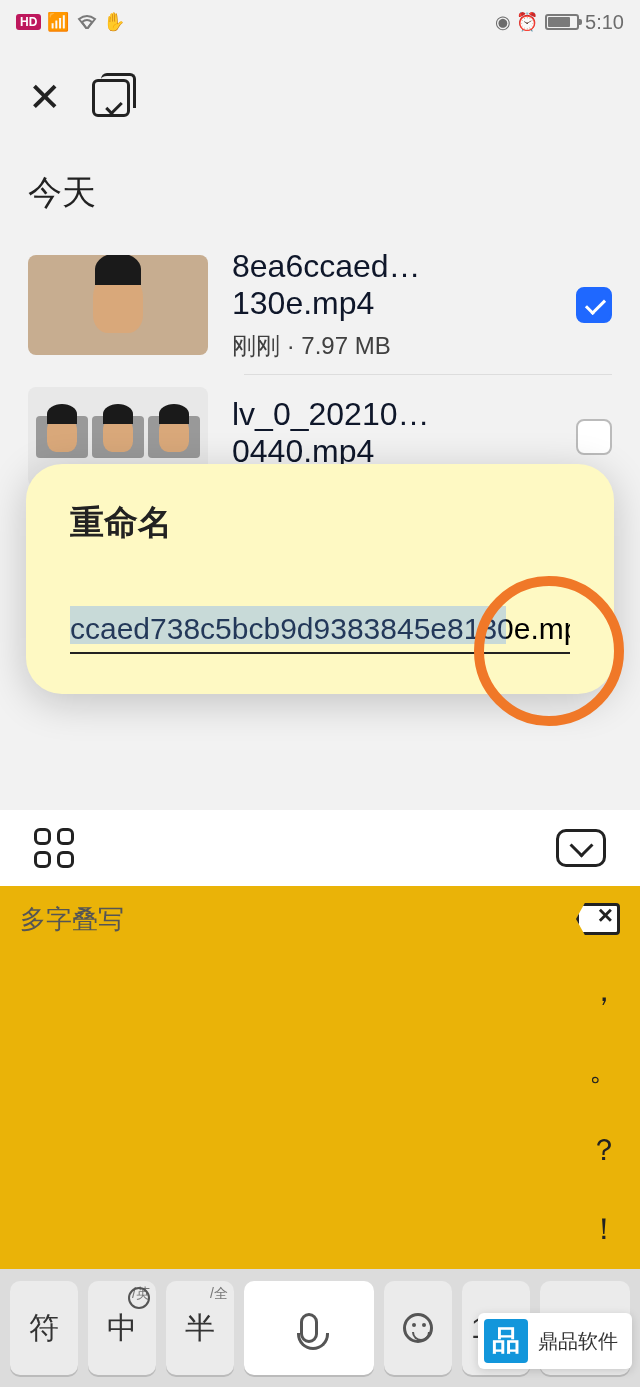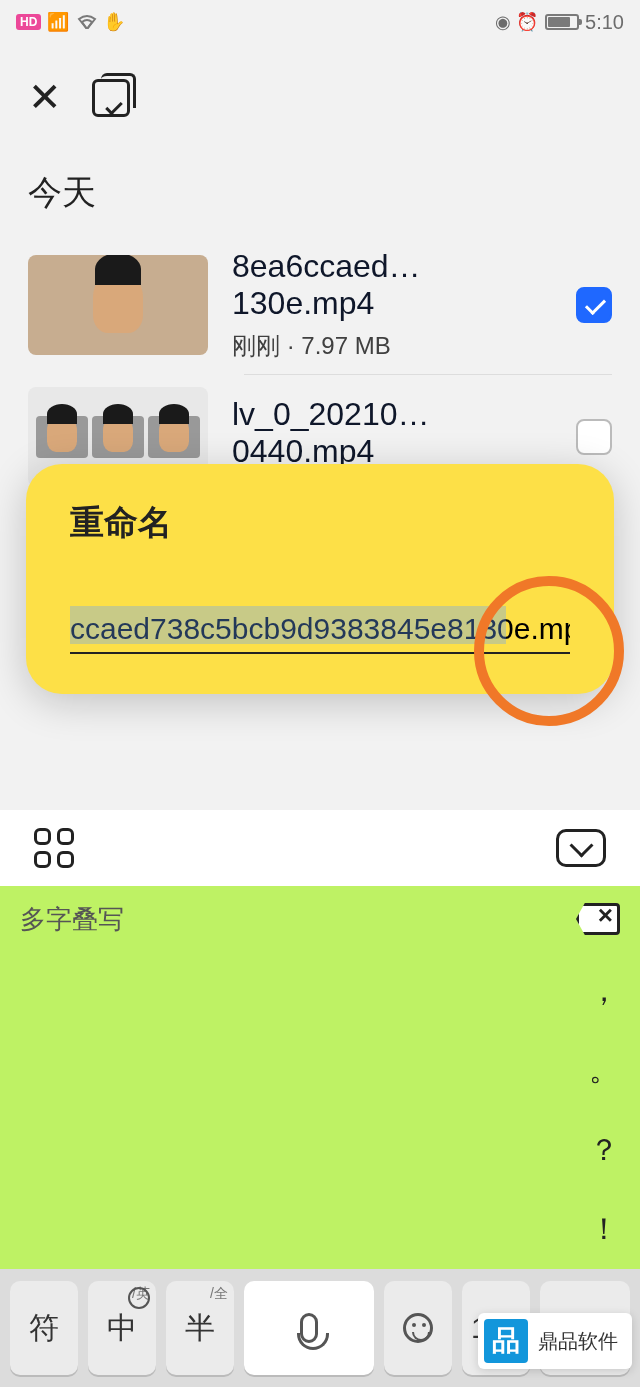--- a/index.html
+++ b/index.html
@@ -16,21 +16,21 @@
     height: 44px;
     display: flex;
     justify-content: space-between;
     align-items: center;
     padding: 0 16px;
     color: #6c6c6c;
     font-size: 20px;
   }
   .status-left, .status-right { display: flex; align-items: center; gap: 6px; }
   .status-icon { font-size: 18px; }
-  .hd-badge { background: #ec4899; color: #fff; font-size: 12px; padding: 1px 4px; border-radius: 3px; font-weight: bold; }
+  .hd-badge { background: #be185d; color: #fff; font-size: 12px; padding: 1px 4px; border-radius: 3px; font-weight: bold; }
   .battery-icon {
     width: 34px; height: 16px; border: 2px solid #7a7a7a; border-radius: 3px;
     position: relative; display: inline-block;
   }
   .battery-icon::after { content: ""; position: absolute; right: -5px; top: 3px; width: 3px; height: 6px; background: #7a7a7a; border-radius: 0 2px 2px 0; }
   .battery-fill { position: absolute; left: 1px; top: 1px; height: 10px; width: 22px; background: #7a7a7a; border-radius: 1px; }
 
   
   .header {
     display: flex;
@@ -94,21 +94,21 @@
   .checkbox.checked::after {
     content: ""; position: absolute; left: 8px; top: 10px; width: 16px; height: 8px;
     border-left: 3px solid #fff; border-bottom: 3px solid #fff; transform: rotate(-45deg);
   }
   .divider { height: 1px; background: #ddd; margin-left: 244px; margin-right: 28px; }
 
   
   .dialog {
     position: absolute;
     left: 26px; right: 26px; top: 464px;
-    background: #fde047;
+    background: #fef9c3;
     border-radius: 36px;
     box-shadow: 0 8px 40px rgba(0,0,0,0.2);
     padding: 36px 0 0 0;
     z-index: 10;
   }
   .dialog-title { font-size: 34px; font-weight: 600; color: #222; padding: 0 44px; }
   .input-wrap { padding: 60px 44px 40px 44px; position: relative; }
   .rename-input {
     width: 100%; border: none; border-bottom: 2px solid #222; font-size: 30px;
     padding: 6px 0; outline: none; background: transparent;
@@ -143,21 +143,21 @@
     display: flex; align-items: center; justify-content: center;
   }
   .collapse-btn::after {
     content: ""; width: 14px; height: 14px; border-right: 3px solid #222; border-bottom: 3px solid #222;
     transform: rotate(45deg); margin-top: -6px;
   }
 
   
   .hw-area {
     position: absolute; left: 0; right: 0; top: 886px; bottom: 118px;
-    background: #bef264;
+    background: #eab308;
   }
   .hw-header {
     height: 66px; display: flex; align-items: center; justify-content: space-between;
     padding: 0 20px; color: #555; font-size: 26px;
   }
   .backspace {
     width: 44px; height: 32px; border: 3px solid #222; border-radius: 4px 4px 4px 4px;
     position: relative; clip-path: polygon(20% 0, 100% 0, 100% 100%, 20% 100%, 0 50%);
     background: #fff;
   }

